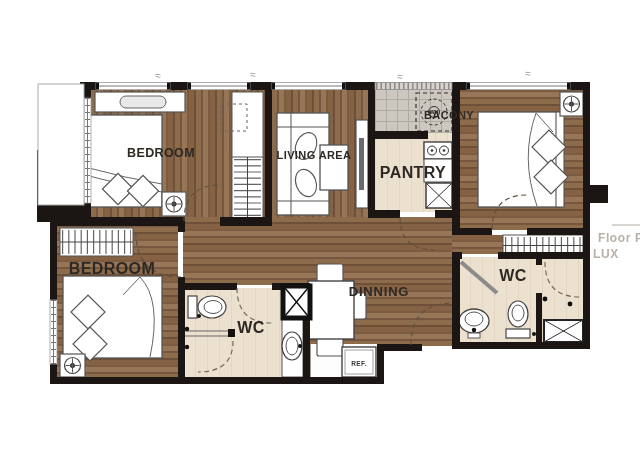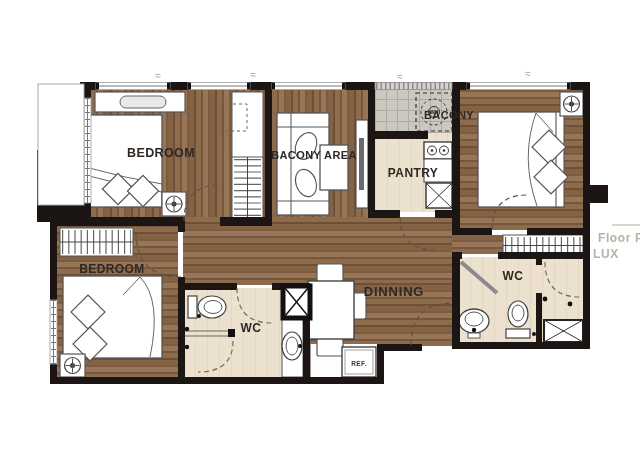--- a/index.html
+++ b/index.html
@@ -11,21 +11,21 @@
   .wood-v{background:repeating-linear-gradient(90deg,#8d6c4c 0px,#8d6c4c 5px,#775640 5px,#775640 7px,#977658 7px,#977658 12px,#7d5b41 12px,#7d5b41 14px,#856244 14px,#856244 19px,#6e4f37 19px,#6e4f37 21px);}
   .wood-h{background:repeating-linear-gradient(0deg,#8d6c4c 0px,#8d6c4c 5px,#775640 5px,#775640 7px,#977658 7px,#977658 12px,#7d5b41 12px,#7d5b41 14px,#856244 14px,#856244 19px,#6e4f37 19px,#6e4f37 21px);}
   .beige{background-color:#ece0ce;background-image:repeating-linear-gradient(90deg,rgba(120,90,60,.08) 0px,rgba(120,90,60,.08) 1px,transparent 1px,transparent 12px);}
   .tiles{background-color:#ccc7bf;background-image:
       repeating-linear-gradient(0deg,#b0aba2 0px,#b0aba2 1px,transparent 1px,transparent 11px),
       repeating-linear-gradient(90deg,#b0aba2 0px,#b0aba2 1px,transparent 1px,transparent 11px);}
   .white-nook{background:#fdfdfd;border-left:1px solid #999;}
   svg.overlay{position:absolute;left:0;top:0;}
   .lbl{
     position:absolute;transform:translate(-50%,-50%);
-    font-weight:700;font-size:12px;letter-spacing:.4px;color:#2d2823;white-space:nowrap;
+    font-weight:700;font-size:16px;letter-spacing:.4px;color:#2d2823;white-space:nowrap;
   }
   .lbl.sm{font-size:11px;}
   .lbl.big{font-size:13px;letter-spacing:.8px;}
   .lbl.tiny{font-size:6.5px;letter-spacing:.4px;color:#3a3a3a;}
   .watermark{
     position:absolute;color:#b8b1a7;font-weight:700;font-size:12px;letter-spacing:.6px;white-space:nowrap;
   }
   .wm-line{position:absolute;background:#d9d6d1;}
 </style>
 </head>
@@ -308,25 +308,25 @@
 
     <g fill="#9a948c" font-size="10" font-family="Liberation Sans, sans-serif" text-anchor="middle">
       <text x="158" y="79">≈</text>
       <text x="253" y="78">≈</text>
       <text x="400" y="80">≈</text>
       <text x="528" y="77">≈</text>
     </g>
   </svg>
 
   <div class="lbl" style="left:161px;top:153px;font-size:12.5px;">BEDROOM</div>
-  <div class="lbl sm" style="left:314px;top:155px;">BACONY AREA</div>
+  <div class="lbl sm" style="left:314px;top:155px;">LIVING AREA</div>
   <div class="lbl sm" style="left:411px;top:115px;margin-left:38px;">BACONY</div>
   <div class="lbl" style="left:413px;top:173px;">PANTRY</div>
   <div class="lbl" style="left:112px;top:269px;">BEDROOM</div>
-  <div class="lbl big" style="left:394px;top:291px;">DINNING</div>
+  <div class="lbl big" style="left:379px;top:291px;">DINNING</div>
   <div class="lbl" style="left:251px;top:328px;">WC</div>
   <div class="lbl" style="left:513px;top:276px;">WC</div>
   <div class="lbl tiny" style="left:359px;top:363px;">REF.</div>
 
   <div class="wm-line" style="left:612px;top:224px;width:28px;height:2px;"></div>
   <div class="watermark" style="left:598px;top:231px;">Floor P</div>
   <div class="watermark" style="left:593px;top:247px;">LUX</div>
 
 </div>
 

